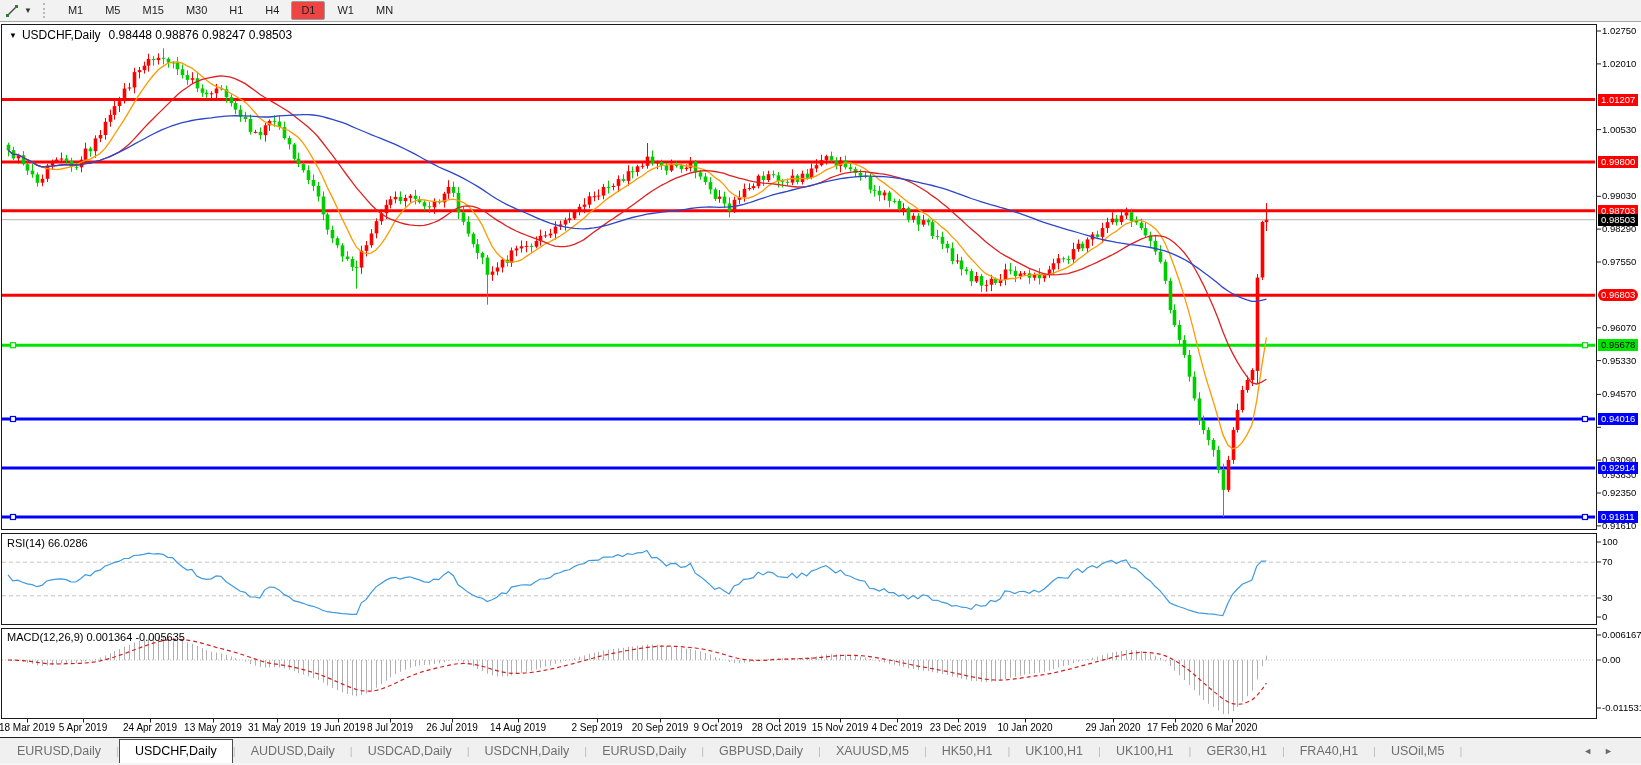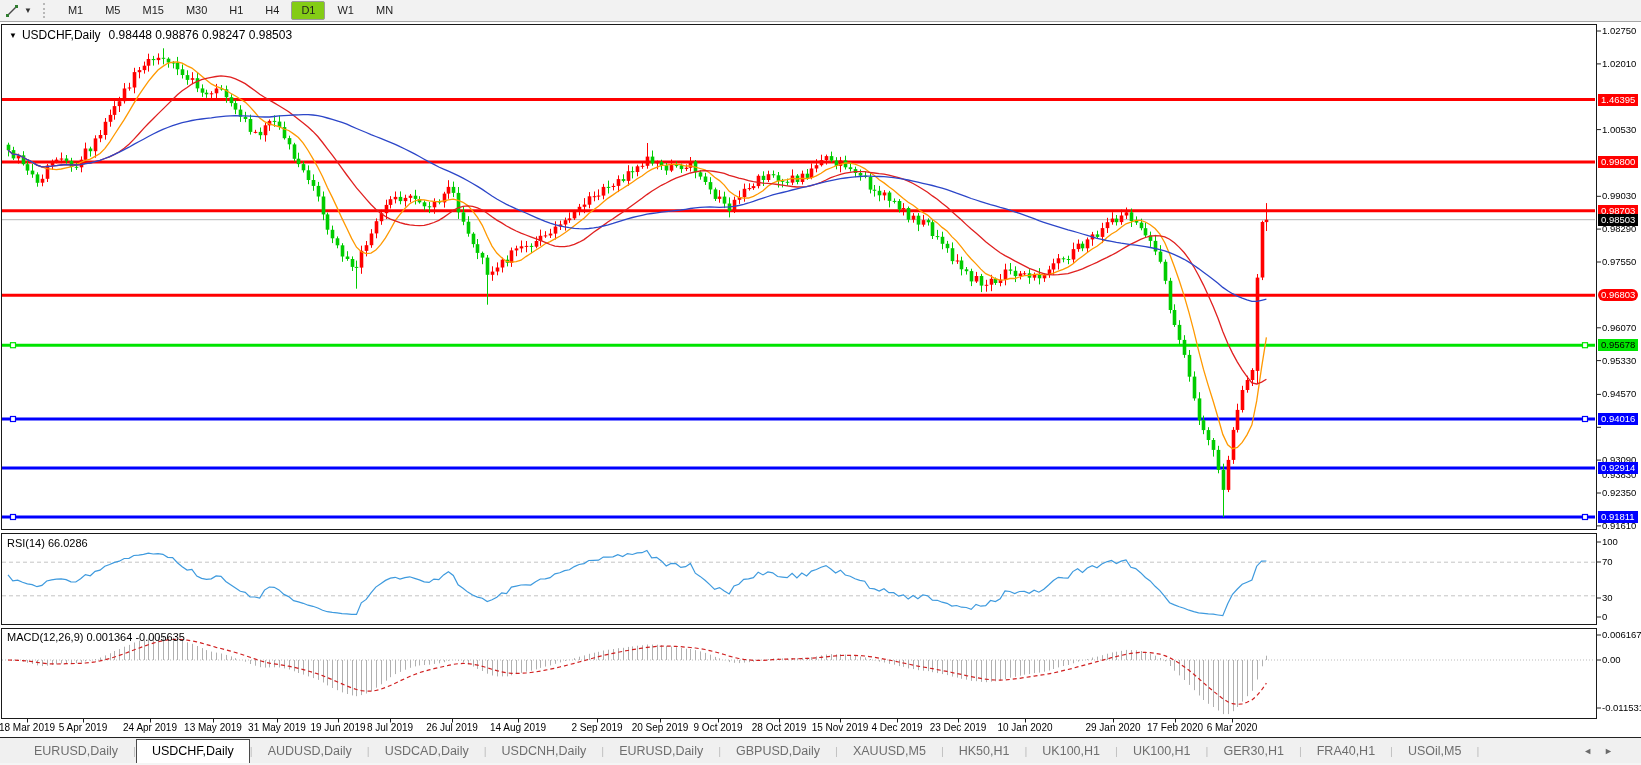--- a/index.html
+++ b/index.html
@@ -8,37 +8,37 @@
   #app{position:relative;width:1641px;height:765px;background:#ffffff;}
 
   
   .toolbar{position:absolute;left:0;top:0;width:1641px;height:22px;background:#f2f2f2;
            border-bottom:1px solid #a6a6a6;display:flex;align-items:center;box-sizing:border-box;z-index:5;}
   .toolicon{display:flex;align-items:center;padding:1px 4px 1px 5px;}
   .caret{font-size:8px;color:#333;margin-left:4px;}
   .grip{width:3px;height:15px;border-left:2px dotted #b8b8b8;margin:0 9px 0 7px;}
   .tfbtn{font-size:11px;color:#1e1e1e;padding:2px 9px;margin:0 1px;border:1px solid transparent;
          border-radius:2px;cursor:default;line-height:13px;}
-  .tfbtn.active{background:#84cc16;border-color:#9c9c9c;}
+  .tfbtn.active{background:#ef4444;border-color:#9c9c9c;}
 
   
   .chart-title{position:absolute;left:9px;top:28px;font-size:12px;color:#000;z-index:3;white-space:nowrap;}
   .chart-title .tri{font-size:8px;vertical-align:1px;margin-right:5px;}
   .chart-title .vals{margin-left:8px;}
   .ind-label{position:absolute;left:7px;font-size:11px;color:#000;z-index:3;white-space:nowrap;}
 
   .axis-tick{position:absolute;left:1602px;font-size:9.5px;color:#000;line-height:10px;white-space:nowrap;}
   .lvl-tag{position:absolute;left:1598px;font-size:9.5px;line-height:12px;padding:0 3px;white-space:nowrap;z-index:4;}
   .date-tick{position:absolute;top:722px;width:80px;margin-left:-40px;text-align:center;
              font-size:10px;color:#000;white-space:nowrap;}
 
   
   .splitline{position:absolute;left:0;top:737px;width:1641px;height:1px;background:#222;z-index:6;}
   .tabbar{position:absolute;left:0;top:738px;width:1641px;height:25px;background:#f0f0f0;
-          display:flex;align-items:flex-end;padding-left:19px;box-sizing:border-box;z-index:6;}
+          display:flex;align-items:flex-end;padding-left:2px;box-sizing:border-box;z-index:6;}
   .tab{font-size:12.5px;color:#6e6e6e;padding:3px 15px 5px;white-space:nowrap;cursor:default;}
   .tab.active{background:#fff;border:1px solid #4a4a4a;border-bottom:none;color:#000;
               padding:4px 15px 6px;position:relative;top:1px;}
   .tabsep{color:#bdbdbd;font-size:11px;padding-bottom:6px;}
   .tabarrows{margin-left:auto;margin-right:16px;color:#6a6a6a;font-size:9px;padding-bottom:7px;letter-spacing:12px;}
   .bottomstrip{position:absolute;left:0;top:763px;width:1641px;height:2px;background:#f5f5f5;z-index:6;}
 </style>
 </head>
 <body>
 
@@ -959,21 +959,21 @@
       <div class="axis-tick" style="top:191px;">0.99030</div>
       <div class="axis-tick" style="top:224px;">0.98290</div>
       <div class="axis-tick" style="top:257px;">0.97550</div>
       <div class="axis-tick" style="top:323px;">0.96070</div>
       <div class="axis-tick" style="top:356px;">0.95330</div>
       <div class="axis-tick" style="top:389px;">0.94570</div>
       <div class="axis-tick" style="top:422px;margin-top:48px;">0.93830</div>
       <div class="axis-tick" style="top:455px;">0.93090</div>
       <div class="axis-tick" style="top:488px;">0.92350</div>
       <div class="axis-tick" style="top:521px;">0.91610</div>
-      <div class="lvl-tag" style="top:94px;background:#ff0000;color:#ffffff;">1.46395</div>
+      <div class="lvl-tag" style="top:94px;background:#ff0000;color:#ffffff;">1.01207</div>
       <div class="lvl-tag" style="top:156px;background:#ff0000;color:#ffffff;">0.99800</div>
       <div class="lvl-tag" style="top:205px;background:#ff0000;color:#ffffff;">0.98703</div>
       <div class="lvl-tag" style="top:289px;background:#ff0000;color:#ffffff;border-radius:6px;">0.96803</div>
       <div class="lvl-tag" style="top:339px;background:#00e400;color:#000000;">0.95678</div>
       <div class="lvl-tag" style="top:413px;background:#0000ff;color:#ffffff;">0.94016</div>
       <div class="lvl-tag" style="top:462px;background:#0000ff;color:#ffffff;">0.92914</div>
       <div class="lvl-tag" style="top:511px;background:#0000ff;color:#ffffff;">0.91811</div>
       <div class="lvl-tag" style="top:214px;background:#000000;color:#ffffff;">0.98503</div>
       <div class="axis-tick" style="top:537px;">100</div>
       <div class="axis-tick" style="top:557px;">70</div>

